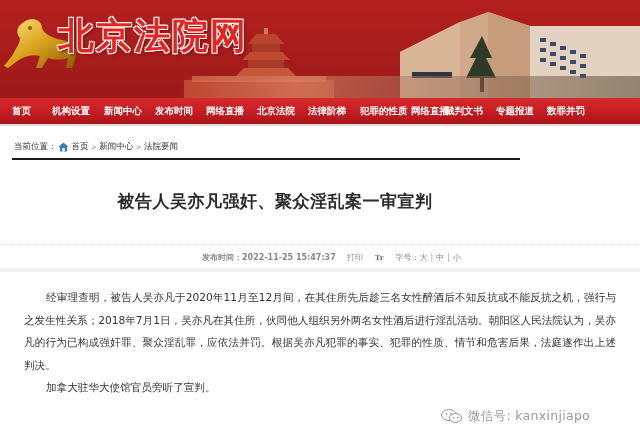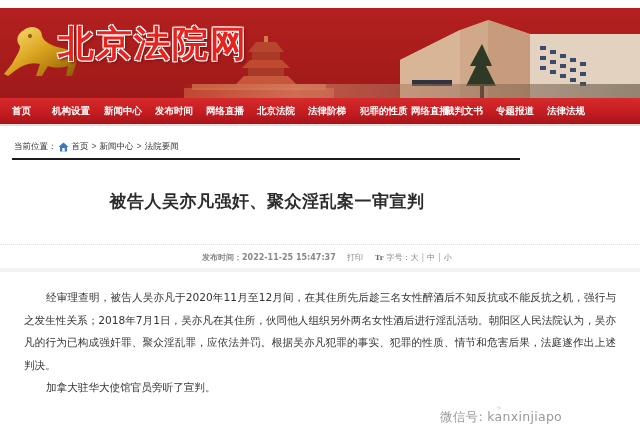--- a/index.html
+++ b/index.html
@@ -1,21 +1,21 @@
 <!DOCTYPE html>
 <html><head>
   <meta charset="utf-8">
   <style>
     * { margin: 0; padding: 0; box-sizing: border-box; }
     html, body { width: 640px; height: 448px; overflow: hidden; background: #ffffff; }
     body { font-family: "DejaVu Sans", "Liberation Sans", sans-serif; color: #333; position: relative; }
 
     
     .banner {
-      position: absolute; left: 0; top: 8px; width: 640px; height: 98px;
+      position: absolute; left: 0; top: 0; width: 640px; height: 98px;
       background: linear-gradient(180deg, #b3201f 0%, #a61c1b 60%, #9b1a1a 100%);
       overflow: hidden;
     }
     .logo-text {
       position: absolute; left: 58px; top: 12px;
       font-family: "DejaVu Serif", "Liberation Serif", serif;
       font-size: 36px; font-weight: bold; letter-spacing: 2px;
       color: #e8231e;
       text-shadow: 1px 1px 0 #ffffff, -1px -1px 0 #ffffff, 1px -1px 0 #ffffff, -1px 1px 0 #ffffff, 2px 2px 3px #7a1010;
     }
@@ -41,65 +41,65 @@
       border-bottom: 2px solid #e3dede;
     }
     .nav-item {
       color: #ffffff; font-size: 9.5px; font-weight: bold;
       margin-right: 0; white-space: nowrap; cursor: pointer;
     }
 
     
     .breadcrumb {
       position: absolute; left: 14px; top: 140px; height: 14px;
-      font-family: Liberation Mono, monospace;
+      font-family: Liberation Serif, serif;
       font-size: 8.5px; color: #333; display: flex; align-items: center;
     }
     .home-icon { width: 11px; height: 10px; margin: 0 3px 0 1px; }
     .crumb-link { color: #333; cursor: pointer; }
     .crumb-sep { margin: 0 3px; color: #555; }
     .crumb-rule {
       position: absolute; left: 12px; top: 158px; width: 508px; height: 2px; background: #1a1a1a;
     }
 
     
     .title {
-      position: absolute; left: 0; top: 190px; width: 534px; text-align: center;
+      position: absolute; left: 8px; top: 190px; width: 534px; text-align: center;
       font-size: 17px; font-weight: bold; color: #2b2b2b; letter-spacing: 0.5px;
     }
     .meta-topline {
       position: absolute; left: 0; top: 244px; width: 640px; height: 1px;
       border-top: 1px dotted #e4e4e4;
     }
     .meta {
       position: absolute; left: 0; top: 250px; width: 640px; height: 14px;
       font-size: 8px; color: #888; display: flex; align-items: center;
     }
     .meta .pub { position: absolute; left: 202px; font-weight: bold; }
     .meta .print { position: absolute; left: 347px; cursor: pointer; }
     .meta .fontsize { position: absolute; left: 375px; display: flex; align-items: center; }
-    .tt-icon { font-family: "DejaVu Serif", serif; font-size: 7px; font-weight: bold; color: #666; margin-right: 3px; }
+    .tt-icon { font-family: "DejaVu Serif", serif; font-size: 7px; font-weight: bold; color: #666; margin-right: 12px; }
     .fs-opt { cursor: pointer; color: #888; }
     .fs-sep { margin: 0 3px; color: #aaa; }
     .meta-bottomline {
       position: absolute; left: 0; top: 268px; width: 640px; height: 4px; background: #f2f2f2;
     }
 
     
     .content {
       position: absolute; left: 24px; top: 286px; width: 592px;
       font-size: 10.6px; line-height: 22.5px; color: #333;
     }
     .para { text-indent: 22px; text-align: justify; }
 
     
     .watermark {
       position: absolute; left: 440px; top: 406px; height: 20px;
       display: flex; align-items: center; color: #9a9a9a;
-      font-size: 12.5px; letter-spacing: 0.3px; flex-direction: column;
+      font-size: 12.5px; letter-spacing: 0.3px;
     }
     .wechat-icon { width: 24px; height: 16px; margin-right: 4px; }
   </style>
 </head>
 <body>
 
 <div class="banner">
   <svg class="lion" viewBox="0 0 80 56">
     <defs>
       <linearGradient id="gold" x1="0" y1="0" x2="1" y2="1">
@@ -156,21 +156,21 @@
   <span class="nav-item" style="width:52px">机构设置</span>
   <span class="nav-item" style="width:51px">新闻中心</span>
   <span class="nav-item" style="width:51px">发布时间</span>
   <span class="nav-item" style="width:51px">网络直播</span>
   <span class="nav-item" style="width:51px">北京法院</span>
   <span class="nav-item" style="width:52px">法律阶梯</span>
   <span class="nav-item" style="width:51px">犯罪的性质</span>
   <span class="nav-item" style="width:34px">网络直播</span>
   <span class="nav-item" style="width:51px">裁判文书</span>
   <span class="nav-item" style="width:51px">专题报道</span>
-  <span class="nav-item" style="width:50px">法律法规</span>
+  <span class="nav-item" style="width:50px">数罪并罚</span>
 </div>
 
 <div class="breadcrumb">
   <span>当前位置：</span>
   <svg class="home-icon" viewBox="0 0 11 10">
     <polygon points="5.5,0.5 10.5,5 9,5 9,9.5 2,9.5 2,5 0.5,5" fill="#3a78c4"></polygon>
     <rect x="4.3" y="6" width="2.4" height="3.5" fill="#ffffff"></rect>
   </svg>
   <span class="crumb-link">首页</span>
   <span class="crumb-sep">&gt;</span>

